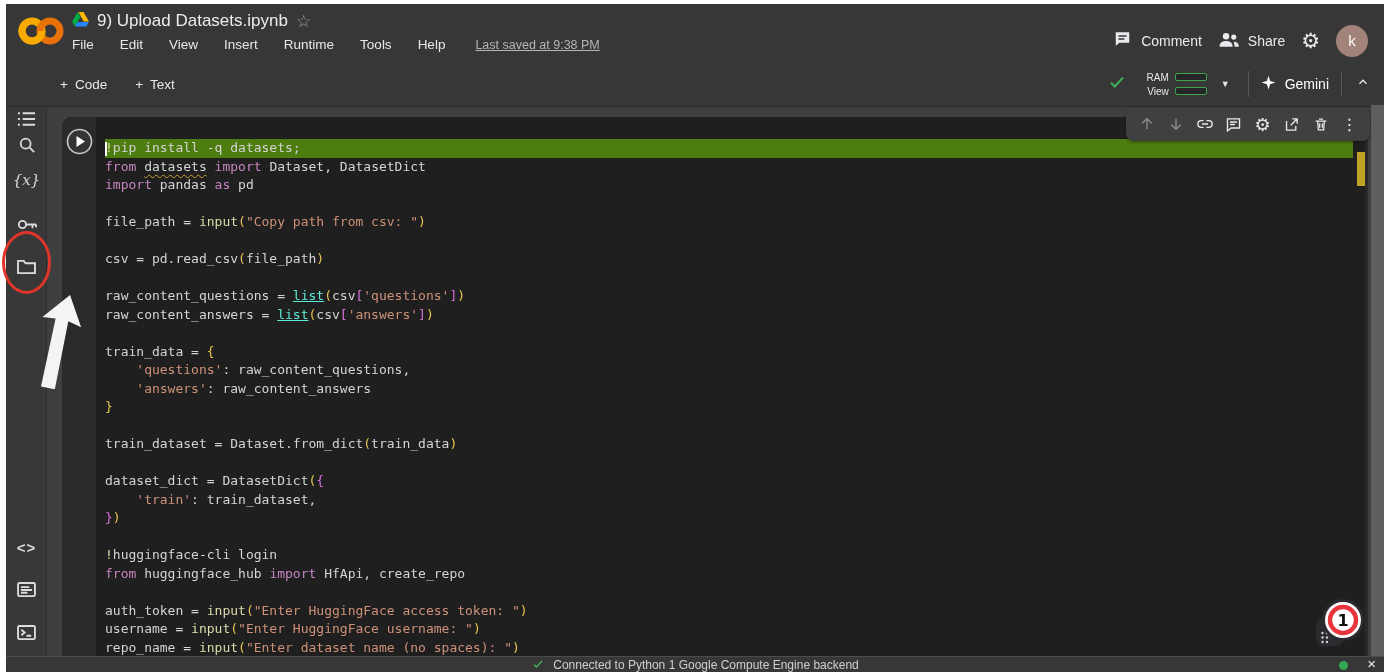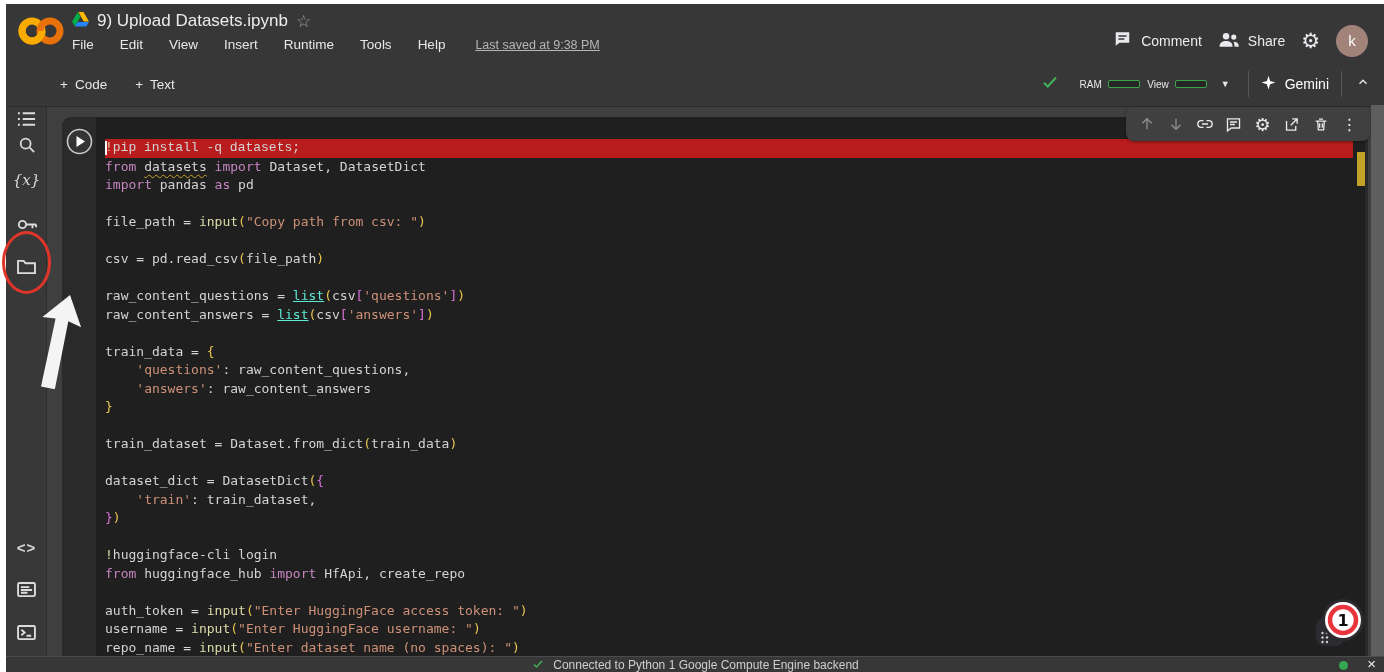--- a/index.html
+++ b/index.html
@@ -19,42 +19,42 @@
   .last-saved { color:#b5b5b5; font-size:12.5px; text-decoration:underline; margin-left:4px; }
   .header-right { position:absolute; right:16px; top:8px; height:57px; display:flex; align-items:center; gap:16px; }
   .hbtn { display:flex; align-items:center; gap:9px; color:#e8eaed; font-size:14px; }
   .avatar { width:32px; height:32px; border-radius:50%; background:#a1837a; color:#fff; font-size:15px; display:flex; align-items:center; justify-content:center; }
 
   
   .toolbar { position:absolute; left:0; top:57px; right:0; height:46px; background:#373737; border-bottom:1px solid #2b2b2b; }
   .toolbar-left { position:absolute; left:54px; top:0; height:46px; display:flex; align-items:center; gap:28px; }
   .add-btn { color:#e8e8e8; font-size:13.5px; display:flex; gap:7px; align-items:center; }
   .toolbar-right { position:absolute; right:12px; top:0; height:46px; display:flex; align-items:center; }
-  .res-block { display:flex; flex-direction:row; gap:3px; margin:0 8px 0 16px; }
+  .res-block { display:flex; flex-direction:column; gap:3px; margin:0 8px 0 16px; }
   .res-row { display:flex; align-items:center; gap:6px; }
   .res-label { color:#e8e8e8; font-size:10px; width:26px; text-align:right; }
   .res-bar { width:32px; height:8px; border:1px solid #3fa34d; border-radius:2px; background:#262626; overflow:hidden; }
   .res-fill { height:100%; width:22%; background:#3fa34d; }
   .vsep { width:1px; height:26px; background:#565656; margin:0 12px; }
   .gemini { display:flex; align-items:center; gap:9px; color:#ffffff; font-size:14px; }
   .caret { color:#e8e8e8; font-size:9px; margin-left:2px; }
 
   
   .sidebar { position:absolute; left:0; top:103px; width:41px; bottom:16px; background:#383838; border-right:1px solid #2d2d2d; }
   .side-icon { position:absolute; left:0; width:41px; height:24px; display:flex; align-items:center; justify-content:center; color:#dcdcdc; }
   .glyph-vars { font-size:15px; font-family:"DejaVu Serif", serif; font-style:italic; }
   .glyph-code { font-size:15px; font-weight:bold; letter-spacing:1px; }
 
   
   .cell { position:absolute; left:56px; top:113px; right:16px; bottom:16px; background:#2a2a2b; border-radius:9px 9px 0 0; }
   .editor { position:absolute; left:34px; top:0; right:3px; bottom:0; background:#1f1f1f; border-radius:0 9px 0 0; overflow:hidden; }
   .run-btn { position:absolute; left:4px; top:11px; }
   .code { position:absolute; left:9px; right:12px; top:22px; font-family:"DejaVu Sans Mono", monospace; font-size:13px; line-height:18.5px; white-space:pre; }
   .code-line { height:18.5px; }
-  .code-line.active { background:#b91c1c;font-family:Liberation Mono, monospace; }
+  .code-line.active { background:#4d7c0f; }
   .cursor { display:inline-block; width:2px; height:14px; background:#ffffff; vertical-align:middle; margin-right:-2px; }
   .tk-pl { color:#d4d4d4; }
   .tk-kw { color:#c586c0; }
   .tk-fn { color:#dcdcaa; }
   .tk-bu { color:#5eead4;text-decoration:underline; }
   .tk-st { color:#ce9178; }
   .tk-b1 { color:#e9c64f; }
   .tk-b2 { color:#d670d6; }
   .tk-bang { color:#dcdcaa; }
   .tk-sq { color:#d4d4d4; text-decoration:underline wavy #c8a42a; text-decoration-thickness:1px; text-underline-offset:3px; }

